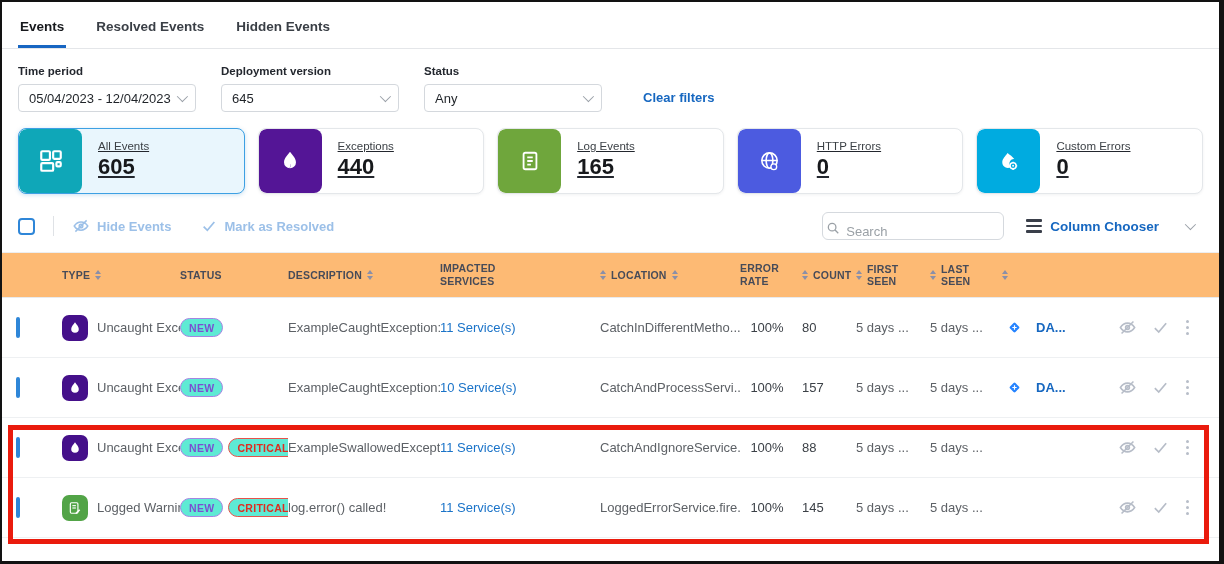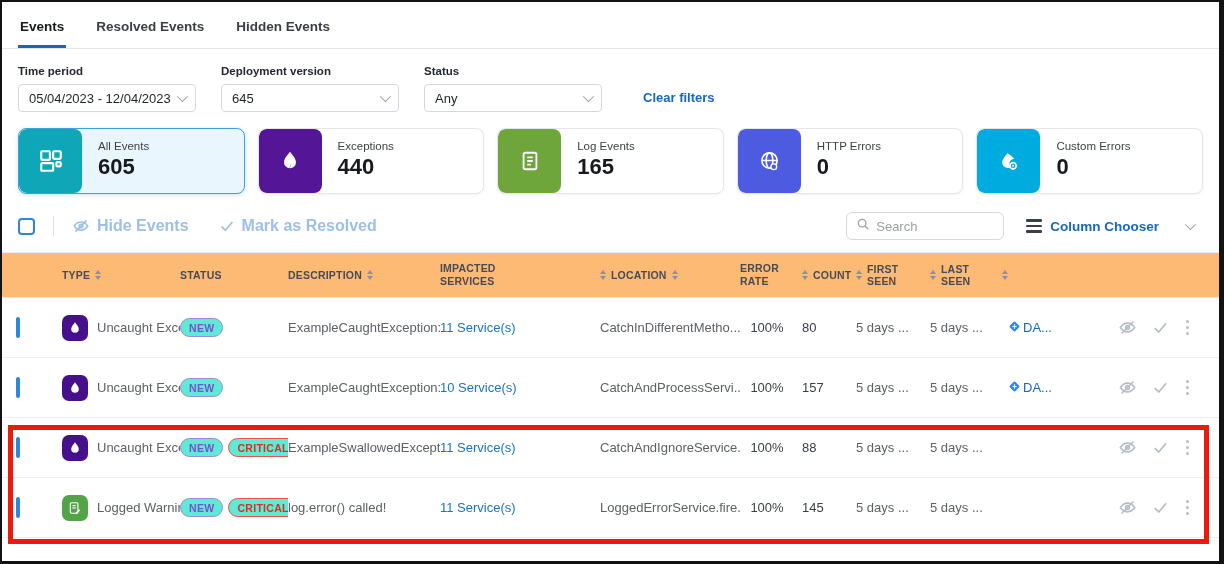--- a/index.html
+++ b/index.html
@@ -24,35 +24,35 @@
   .filter-label { font-size:11.5px; font-weight:700; color:#23272e; }
   .select-box { width:178px; height:28px; border:1px solid #d4d8dd; border-radius:4px;
     display:flex; align-items:center; justify-content:space-between; padding:0 10px;
     font-size:13px; color:#1f2328; background:#fff; cursor:pointer; }
   .chev { width:8px; height:8px; border-right:1.6px solid #9aa0a8; border-bottom:1.6px solid #9aa0a8;
     transform:rotate(45deg) translateY(-2px); }
   .clear-filters { font-size:13px; font-weight:700; color:#1667c0; margin:0 0 7px 16px; cursor:pointer; }
   
   .cards { display:flex; gap:13px; padding:16px 16px 0; }
   .card { flex:1; height:66px; background:#fff; border:1px solid #e4e7ea; border-radius:8px;
-    display:flex; overflow:hidden; box-shadow:0 1px 3px rgba(20,30,50,.06); cursor:pointer; }
+    display:flex; overflow:hidden; box-shadow:0 1px 3px rgba(20,30,50,.06); cursor:pointer;text-decoration:underline; }
   .card.selected { background:#e9f6fd; border:1px solid #3da0e3; box-shadow:0 1px 4px rgba(40,130,200,.25); }
   .card-icon { width:63px; flex:0 0 63px; border-radius:8px; display:flex; align-items:center; justify-content:center; }
   .card-body { padding:11px 0 0 16px; }
   .card-label { font-size:11.5px; color:#3a3f44; }
   .card-value { font-size:22px; font-weight:800; color:#17191c; margin-top:2px; }
   
   .toolbar { display:flex; align-items:center; padding:18px 16px 12px; }
   .checkbox { width:17px; height:17px; border:2px solid #2e86d8; border-radius:4px; background:#fff; cursor:pointer; flex:0 0 auto; }
   .v-divider { width:1px; height:20px; background:#dfe2e6; margin:0 18px; }
-  .tool-btn { display:flex; align-items:center; gap:7px; font-size:16px; font-weight:700;
+  .tool-btn { display:flex; align-items:center; gap:7px; font-size:13px; font-weight:700;
     color:#9cc0e8; margin-right:30px; cursor:pointer; }
   .toolbar-right { margin-left:auto; display:flex; align-items:center; }
-  .search-box { width:158px; height:28px; border:1px solid #d5d9de; border-radius:6px;
-    display:flex; align-items:center; gap:6px; padding:0 9px; background:#fff; }
+  .search-box { width:182px; height:28px; border:1px solid #d5d9de; border-radius:6px;
+    display:flex; align-items:flex-end; gap:6px; padding:0 3px; background:#fff; }
   .search-box input { border:none; outline:none; width:110px; font-size:13px; color:#333;
     font-family:"Liberation Sans",sans-serif; }
   .search-box input::placeholder { color:#9aa0a6; }
   .col-chooser { display:flex; align-items:center; gap:8px; margin-left:22px; cursor:pointer; }
   .burger { display:flex; flex-direction:column; gap:3px; }
   .burger i { display:block; width:16px; height:2.5px; background:#3a3f4a; border-radius:1px; }
   .col-chooser-label { font-size:13.5px; font-weight:700; color:#1667c0; }
   .chooser-chev { margin-left:26px; margin-right:10px; }
   
   .grid { display:grid; grid-template-columns:46px 118px 108px 152px 160px 140px 62px 54px 74px 78px 62px 1fr; align-items:center; }
@@ -69,21 +69,21 @@
   .cell { font-size:13px; color:#5d6166; padding-right:8px; overflow:hidden; white-space:nowrap; }
   .cell.center { text-align:center; }
   .cell.dark { color:#3c4147; }
   .type-cell { display:flex; align-items:center; gap:9px; }
   .type-icon { width:26px; height:26px; border-radius:7px; display:flex; align-items:center; justify-content:center; flex:0 0 auto; }
   .badge { display:inline-block; font-size:10.5px; font-weight:700; padding:3px 8px 2px;
     border-radius:10px; background:#5eead4; letter-spacing:.3px; }
   .badge.new { color:#7a4fd0; border:1px solid #a385e2; }
   .badge.critical { color:#e02b20; border:1px solid #e5534b; margin-left:5px; }
   .link-blue { color:#1a73c8; cursor:pointer; }
-  .int-link { display:flex; align-items:flex-start; gap:2px; font-size:13px; font-weight:400; color:#1667c0; cursor:pointer; }
+  .int-link { display:flex; align-items:center; gap:15px; font-size:13px; font-weight:700; color:#1667c0; cursor:pointer; }
   .actions { display:flex; align-items:center; gap:15px; justify-content:flex-end; padding-right:28px; }
   .act-ic { cursor:pointer; display:flex; }
   .kebab { display:flex; flex-direction:column; gap:2.5px; cursor:pointer; padding:2px; }
   .kebab i { width:3.5px; height:3.5px; border-radius:50%; background:#b7bdc8; }
   
   .annotation { position:absolute; left:6px; top:423px; width:1201px; height:119px;
     border:5px solid #ea1b0d; pointer-events:none; z-index:9; }
 </style>
 </head>
 <body>

